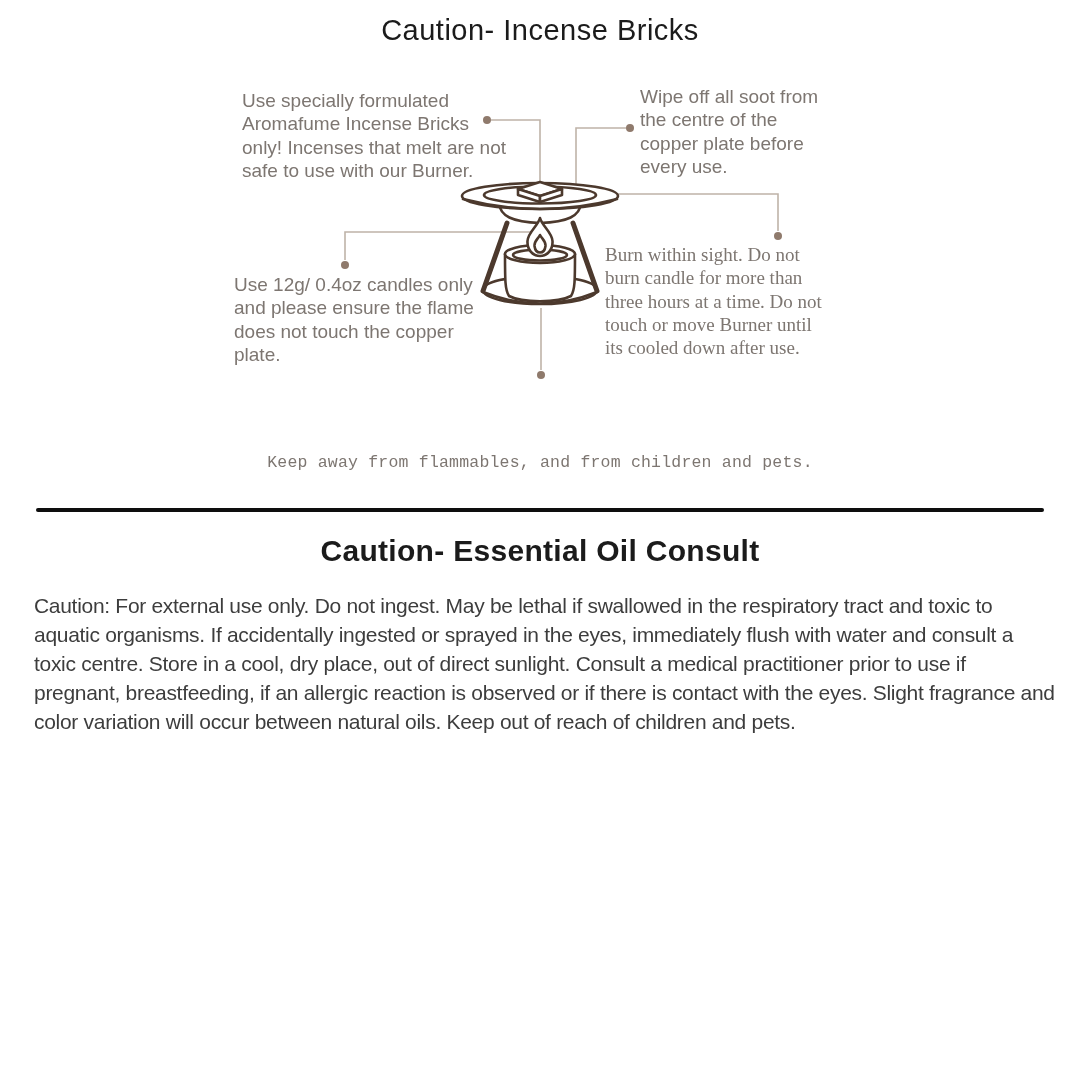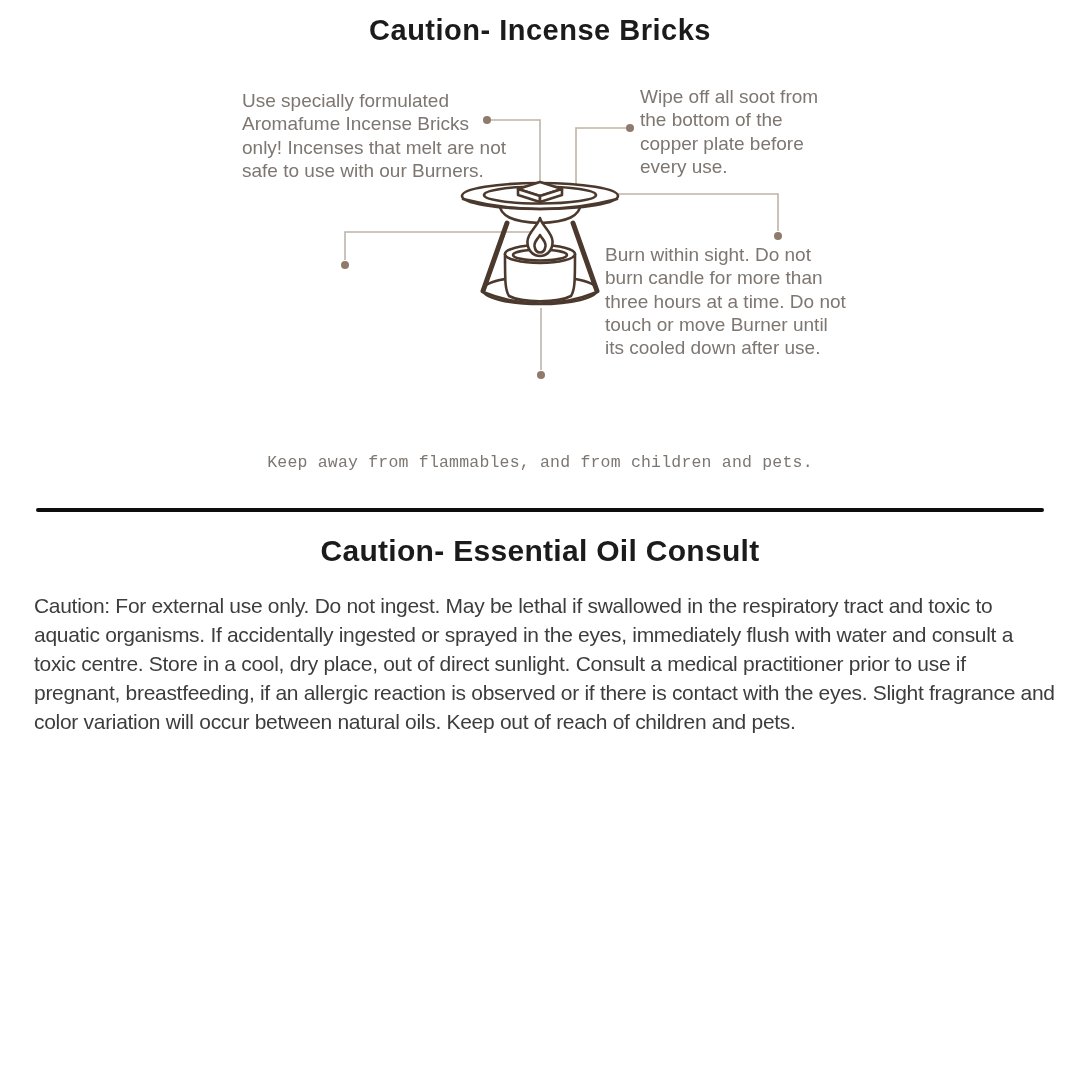--- a/index.html
+++ b/index.html
@@ -13,32 +13,32 @@
     --background:#ffffff;
   }
   html,body{margin:0;padding:0;}
   body{background:var(--background);font-family:"Liberation Sans",sans-serif;}
   .page{
     position:relative;width:1080px;height:1080px;background:var(--background);
     overflow:hidden;
   }
   .title{
     position:absolute;top:14px;left:0;width:1080px;margin:0;
-    text-align:center;font-size:29px;font-weight:700;color:var(--ink);
+    text-align:center;font-size:29px;font-weight:400;color:var(--ink);
     letter-spacing:.5px;
   }
   .annotation{
     position:absolute;margin:0;white-space:pre-line;
     font-size:19px;line-height:23.3px;color:var(--annotation-ink);
     font-weight:400;
   }
   .note-bricks{left:242px;top:89px;}
   .note-soot{left:640px;top:85px;}
   .note-candles{left:234px;top:273px;}
-  .note-burn{left:605px;top:243px;}
+  .note-burn{left:605px;top:243px;font-family:Liberation Serif, serif;}
   .note-holder{left:50%;top:383px;transform:translateX(-50%);text-align:center;width:900px;}
   .keep-away{
     position:absolute;left:0;top:453px;width:1080px;margin:0;text-align:center;
     font-size:16.5px;color:var(--annotation-ink);letter-spacing:.2px;font-family:Liberation Mono, monospace;
   }
   .diagram{position:absolute;left:0;top:0;}
   .callout{stroke:var(--callout-line);stroke-width:1.6;fill:none;}
   .dot{fill:var(--callout-dot);stroke:none;}
   .burner{stroke:var(--diagram-stroke);stroke-linecap:round;stroke-linejoin:round;}
   .ln3{stroke-width:2.6;fill:none;}
@@ -117,27 +117,31 @@
       <line class="burner leg" x1="507" y1="223" x2="483" y2="291"></line>
       <line class="burner leg" x1="573" y1="223" x2="597" y2="291"></line>
     </g>
 
     <path class="burner ln3" d="M483 292 Q540 315 597 292" fill="none"></path>
   </svg>
 
   <p class="annotation note-bricks">Use specially formulated
 Aromafume Incense Bricks
 only! Incenses that melt are not
-safe to use with our Burners.</p>
+safe to use with our Burner.</p>
 
   <p class="annotation note-soot">Wipe off all soot from
-the bottom of the
+the centre of the
 copper plate before
 every use.</p>
 
+  <p class="annotation note-candles">Use 12g/ 0.4oz candles only
+and please ensure the flame
+does not touch the copper
+plate.</p>
 
   <p class="annotation note-burn">Burn within sight. Do not
 burn candle for more than
 three hours at a time. Do not
 touch or move Burner until
 its cooled down after use.</p>
 
 
   <p class="keep-away">Keep away from flammables, and from children and pets.</p>
 

